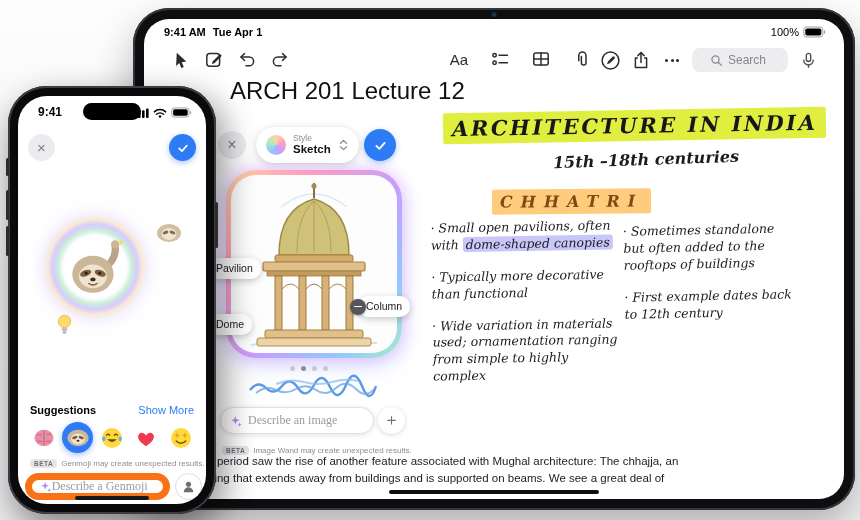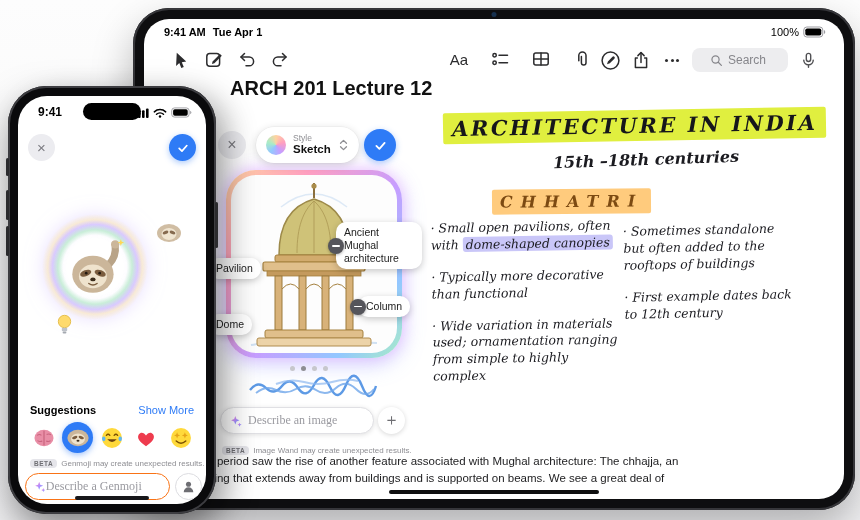--- a/index.html
+++ b/index.html
@@ -26,21 +26,21 @@
   .tb-center{ position:absolute; top:29px; left:296px; display:flex; gap:19px; align-items:center;margin-left:8px; }
   .tb-right { position:absolute; top:29px; left:455px; display:flex; gap:9px;  align-items:center; }
   .tbtn { width:22px; height:22px; display:flex; align-items:center; justify-content:center; }
   .aa-label { font-size:15px; font-weight:500; color:#2c2c2e; }
   .ic { stroke:#2c2c2e; fill:none; stroke-width:1.5; stroke-linecap:round; stroke-linejoin:round; display:block; }
   .dots3 { display:flex; gap:2.5px; align-items:center; }
   .dots3 i { width:3px; height:3px; border-radius:50%; background:#2c2c2e; }
   .search-pill { height:24px; width:96px; border-radius:8px; background:#ededef; display:flex;
                  align-items:center; gap:5px; padding:0 18px; color:#86868b; font-size:12px; }
 
-  .note-title { position:absolute; left:86px; top:58px; font-size:20px; font-weight:bold; color:#111; }
+  .note-title { position:absolute; left:86px; top:58px; font-size:24px; font-weight:normal; color:#111; }
 
   
   .hand { font-family:"DejaVu Serif", serif; font-style:italic; color:#1b1b20; }
   .hw-heading { position:absolute; left:299px; top:94px; font-size:21px; font-weight:bold;
                 letter-spacing:2.5px; transform:rotate(-1deg); white-space:nowrap; }
   .hw-heading mark { background:#e0ef3f; padding:3px 9px; border-radius:2px; color:#16161b; }
   .hw-sub { position:absolute; left:409px; top:131px; font-size:16px; font-weight:bold;
             transform:rotate(-2deg); white-space:nowrap; }
   .hw-section { position:absolute; left:348px; top:173px; font-size:16px; font-weight:bold;
                 letter-spacing:8px; transform:rotate(-.5deg); white-space:nowrap; }
@@ -146,21 +146,21 @@
                  justify-content:space-between; align-items:center; }
   .gm-sug-label { font-size:11px; font-weight:bold; color:#000; }
   .gm-more { font-size:11px; color:#2e7bf6; }
   .gm-row { position:absolute; left:10px; right:10px; top:326px; display:flex;
             justify-content:space-between; align-items:center; }
   .gm-item { width:31px; height:31px; border-radius:50%; display:flex; align-items:center;
              justify-content:center; }
   .gm-item.sel { background:#2e7bf6; box-shadow:0 2px 6px rgba(46,123,246,.45); }
   .gm-beta { position:absolute; left:12px; top:363px; }
   .gm-input { position:absolute; left:7px; top:377px; width:145px; height:27px; border-radius:14px;
-              background:#fff; border:1px solid #f97316; display:flex; align-items:center; gap:0;
+              background:#fff; border:7px solid #f97316; display:flex; align-items:center; gap:0;
               padding:0 8px; }
   .gm-person { position:absolute; left:157px; top:377px; width:27px; height:27px; border-radius:50%;
                background:#fff; border:1px solid #dcdce0; display:flex; align-items:center;
                justify-content:center; }
   .ph-home { position:absolute; left:50%; bottom:4px; transform:translateX(-50%); width:74px; height:4px;
              border-radius:2px; background:#17171a; }
 </style>
 </head>
 <body>
 
@@ -333,26 +333,20 @@
               <rect x="91" y="101" width="7" height="54"></rect>
                 <rect x="115" y="101" width="7" height="54"></rect>
             </g>
             <path d="M51 114 Q59.5 104 68 114 M75 114 Q83 104 91 114 M98 114 Q106.5 104 115 114" stroke="#a5813f" stroke-width="1" fill="none"></path>
             <rect x="34" y="155" width="98" height="8" rx="2" fill="#e0bf8b" stroke="#a5813f" stroke-width="1"></rect>
             <rect x="26" y="163" width="114" height="8" rx="2" fill="#ecd3a8" stroke="#b08c4f" stroke-width="1"></rect>
           </svg>
         </div>
       </div>
 
-      <div class="tag-chip chip-ama">
-        <span class="minus">
-            <i></i>
-          </span>
-        <span>Ancient Mughal architecture</span>
-      </div>
       <div class="tag-chip chip-pav">
         <span class="minus">
             <i></i>
           </span>
         <span>Pavilion</span>
       </div>
       <div class="tag-chip chip-col">
         <span class="minus">
             <i></i>
           </span>

